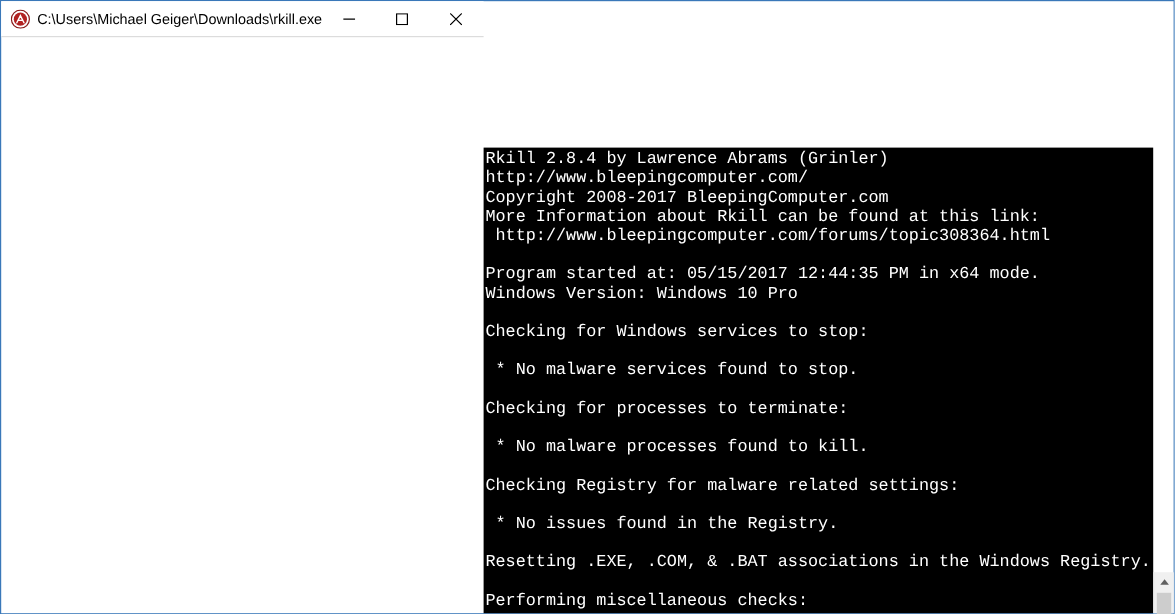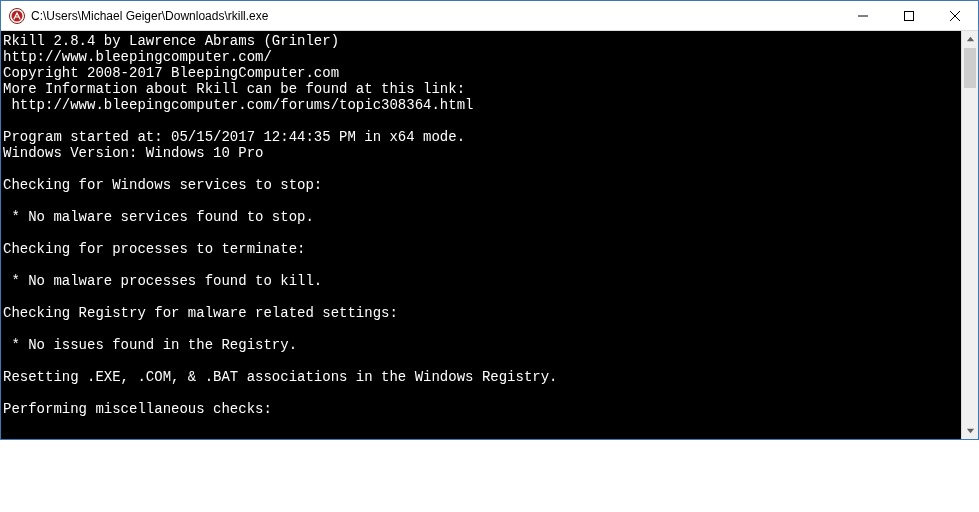--- a/index.html
+++ b/index.html
@@ -5,24 +5,24 @@
   * { margin: 0; padding: 0; box-sizing: border-box; }
   body {
     background: #fff;
     font-family: "Segoe UI", Tahoma, sans-serif;
     width: 979px;
     height: 512px;
     overflow: hidden;
   }
   .window {
     width: 979px;
-    height: 440px;
+    height: 512px;
     border: 1px solid #3a78b9;
     display: flex;
-    flex-direction: column;
+    flex-direction: row;
     background: #fff;
   }
   .titlebar {
     height: 30px;
     background: #ffffff;
     display: flex;
     align-items: center;
     border-bottom: 1px solid #dcdcdc;
   }
   .titlebar .icon {
@@ -43,20 +43,21 @@
     display: flex;
     align-items: center;
     justify-content: center;
     color: #000;
   }
   .winbtn svg { display: block; }
   .client {
     flex: 1 1 auto;
     display: flex;
     min-height: 0;
+    align-items: flex-end;
   }
   .console {
     flex: 1 1 auto;
     background: #000000;
     color: #ffffff;
     font-family: Consolas, "Courier New", monospace;
     font-size: 14px;
     line-height: 16px;
     white-space: pre;
     padding: 2px 2px 2px 2px;

